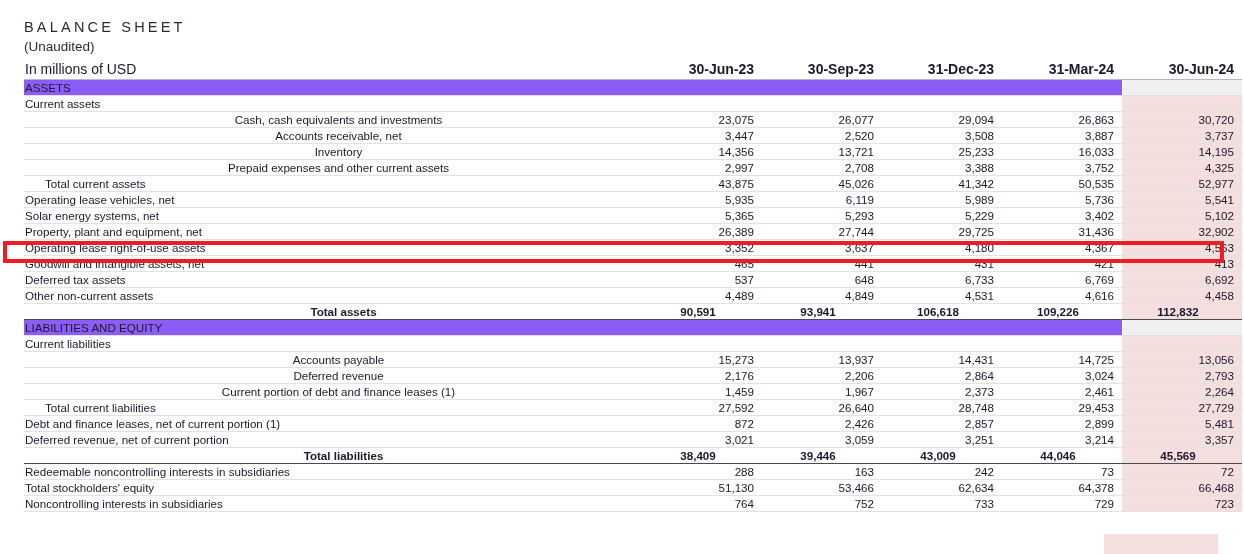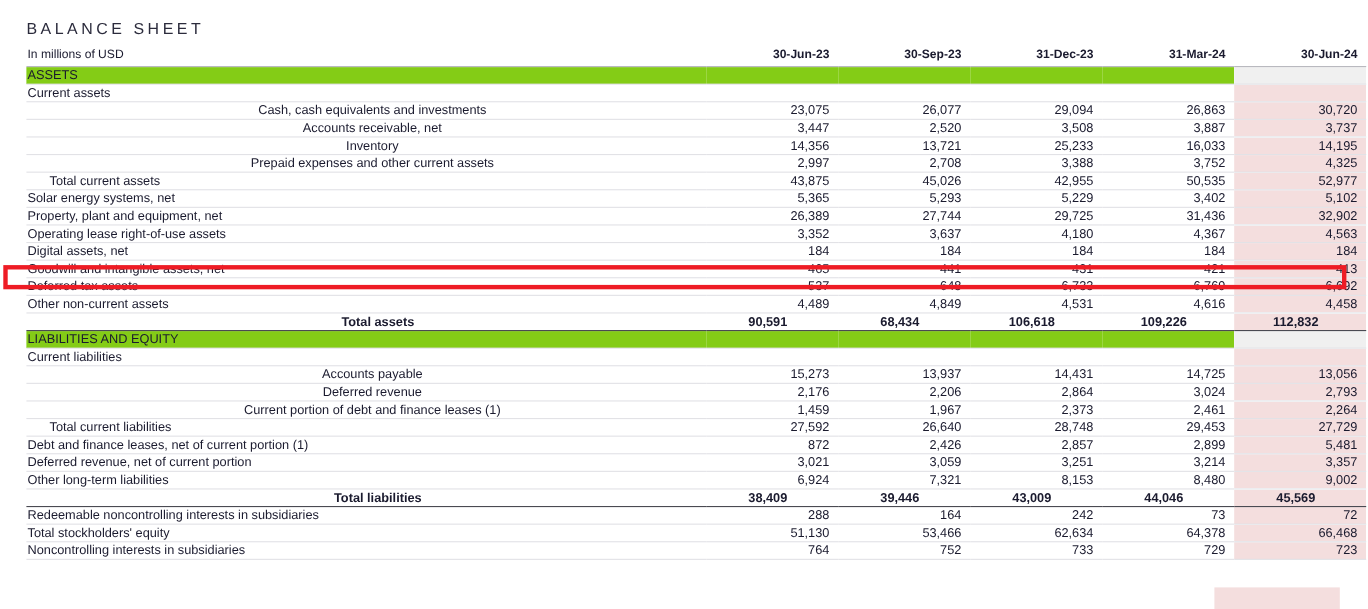--- a/index.html
+++ b/index.html
@@ -71,26 +71,26 @@
   .ind1 { padding-left: 11px !important; text-align: center; }
   .ind2 { padding-left: 21px !important; }
 
   
   tr.hdr td {
     font-weight: 700;
     border-bottom: 1px solid #b9b9bf;
     padding-bottom: 1px;
     height: 17px;
     line-height: 17px;
-    font-size: 11px;
+    font-size: 14px;
   }
   tr.hdr td.lbl { font-weight: 400; }
 
   
-  tr.band td { background: #84cc16; }
+  tr.band td { background: #8b5cf6; }
   tr.band td.pinkcol { background: #f0f0f0; }
 
   
   tr.bold td { font-weight: 700; }
   tr.topline td { border-top: 1px solid #4a4a52; text-align: center; }
   tr.botline td { border-bottom: 1px solid #4a4a52; }
 
   
   .pinkcol { background: #f4dede; margin-top: 12px; }
   tr.band .pinkcol { background: #f0f0f0; }
@@ -117,20 +117,21 @@
     pointer-events: none;
   }
 </style>
 </head>
 <body>
 
 <div class="sheet">
 
   <div class="title-block">
     <div class="doc-title">BALANCE SHEET</div>
+    <div class="doc-subtitle">(Unaudited)</div>
   </div>
 
   <table class="bs">
     <colgroup>
       <col class="c-label">
         <col class="c-num">
         <col class="c-num">
         <col class="c-num">
         <col class="c-num">
         <col class="c-num">
@@ -191,23 +192,31 @@
           <td class="num">2,997</td>
           <td class="num">2,708</td>
           <td class="num">3,388</td>
           <td class="num">3,752</td>
           <td class="num pinkcol">4,325</td>
         </tr>
         <tr>
           <td class="lbl ind2">Total current assets</td>
           <td class="num">43,875</td>
           <td class="num">45,026</td>
-          <td class="num">42,955</td>
+          <td class="num">41,342</td>
           <td class="num">50,535</td>
           <td class="num pinkcol">52,977</td>
+        </tr>
+        <tr>
+          <td class="lbl ind0">Operating lease vehicles, net</td>
+          <td class="num">5,935</td>
+          <td class="num">6,119</td>
+          <td class="num">5,989</td>
+          <td class="num">5,736</td>
+          <td class="num pinkcol">5,541</td>
         </tr>
         <tr>
           <td class="lbl ind0">Solar energy systems, net</td>
           <td class="num">5,365</td>
           <td class="num">5,293</td>
           <td class="num">5,229</td>
           <td class="num">3,402</td>
           <td class="num pinkcol">5,102</td>
         </tr>
         <tr>
@@ -220,28 +229,20 @@
         </tr>
         <tr>
           <td class="lbl ind0">Operating lease right-of-use assets</td>
           <td class="num">3,352</td>
           <td class="num">3,637</td>
           <td class="num">4,180</td>
           <td class="num">4,367</td>
           <td class="num pinkcol">4,563</td>
         </tr>
         <tr>
-          <td class="lbl ind0">Digital assets, net</td>
-          <td class="num">184</td>
-          <td class="num">184</td>
-          <td class="num">184</td>
-          <td class="num">184</td>
-          <td class="num pinkcol">184</td>
-        </tr>
-        <tr>
           <td class="lbl ind0">Goodwill and intangible assets, net</td>
           <td class="num">465</td>
           <td class="num">441</td>
           <td class="num">431</td>
           <td class="num">421</td>
           <td class="num pinkcol">413</td>
         </tr>
         <tr>
           <td class="lbl ind0">Deferred tax assets</td>
           <td class="num">537</td>
@@ -254,21 +255,21 @@
           <td class="lbl ind0">Other non-current assets</td>
           <td class="num">4,489</td>
           <td class="num">4,849</td>
           <td class="num">4,531</td>
           <td class="num">4,616</td>
           <td class="num pinkcol">4,458</td>
         </tr>
         <tr class="bold topline botline">
           <td class="lbl ind2">Total assets</td>
           <td class="num">90,591</td>
-          <td class="num">68,434</td>
+          <td class="num">93,941</td>
           <td class="num">106,618</td>
           <td class="num">109,226</td>
           <td class="num pinkcol">112,832</td>
         </tr>
         <tr class="band">
           <td class="lbl ind0">LIABILITIES AND EQUITY</td>
           <td class="num"></td>
           <td class="num"></td>
           <td class="num"></td>
           <td class="num"></td>
@@ -322,41 +323,33 @@
           <td class="num">2,899</td>
           <td class="num pinkcol">5,481</td>
         </tr>
         <tr>
           <td class="lbl ind0">Deferred revenue, net of current portion</td>
           <td class="num">3,021</td>
           <td class="num">3,059</td>
           <td class="num">3,251</td>
           <td class="num">3,214</td>
           <td class="num pinkcol">3,357</td>
-        </tr>
-        <tr>
-          <td class="lbl ind0">Other long-term liabilities</td>
-          <td class="num">6,924</td>
-          <td class="num">7,321</td>
-          <td class="num">8,153</td>
-          <td class="num">8,480</td>
-          <td class="num pinkcol">9,002</td>
         </tr>
         <tr class="bold topline botline">
           <td class="lbl ind2">Total liabilities</td>
           <td class="num">38,409</td>
           <td class="num">39,446</td>
           <td class="num">43,009</td>
           <td class="num">44,046</td>
           <td class="num pinkcol">45,569</td>
         </tr>
         <tr>
           <td class="lbl ind0">Redeemable noncontrolling interests in subsidiaries</td>
           <td class="num">288</td>
-          <td class="num">164</td>
+          <td class="num">163</td>
           <td class="num">242</td>
           <td class="num">73</td>
           <td class="num pinkcol">72</td>
         </tr>
         <tr>
           <td class="lbl ind0">Total stockholders' equity</td>
           <td class="num">51,130</td>
           <td class="num">53,466</td>
           <td class="num">62,634</td>
           <td class="num">64,378</td>

